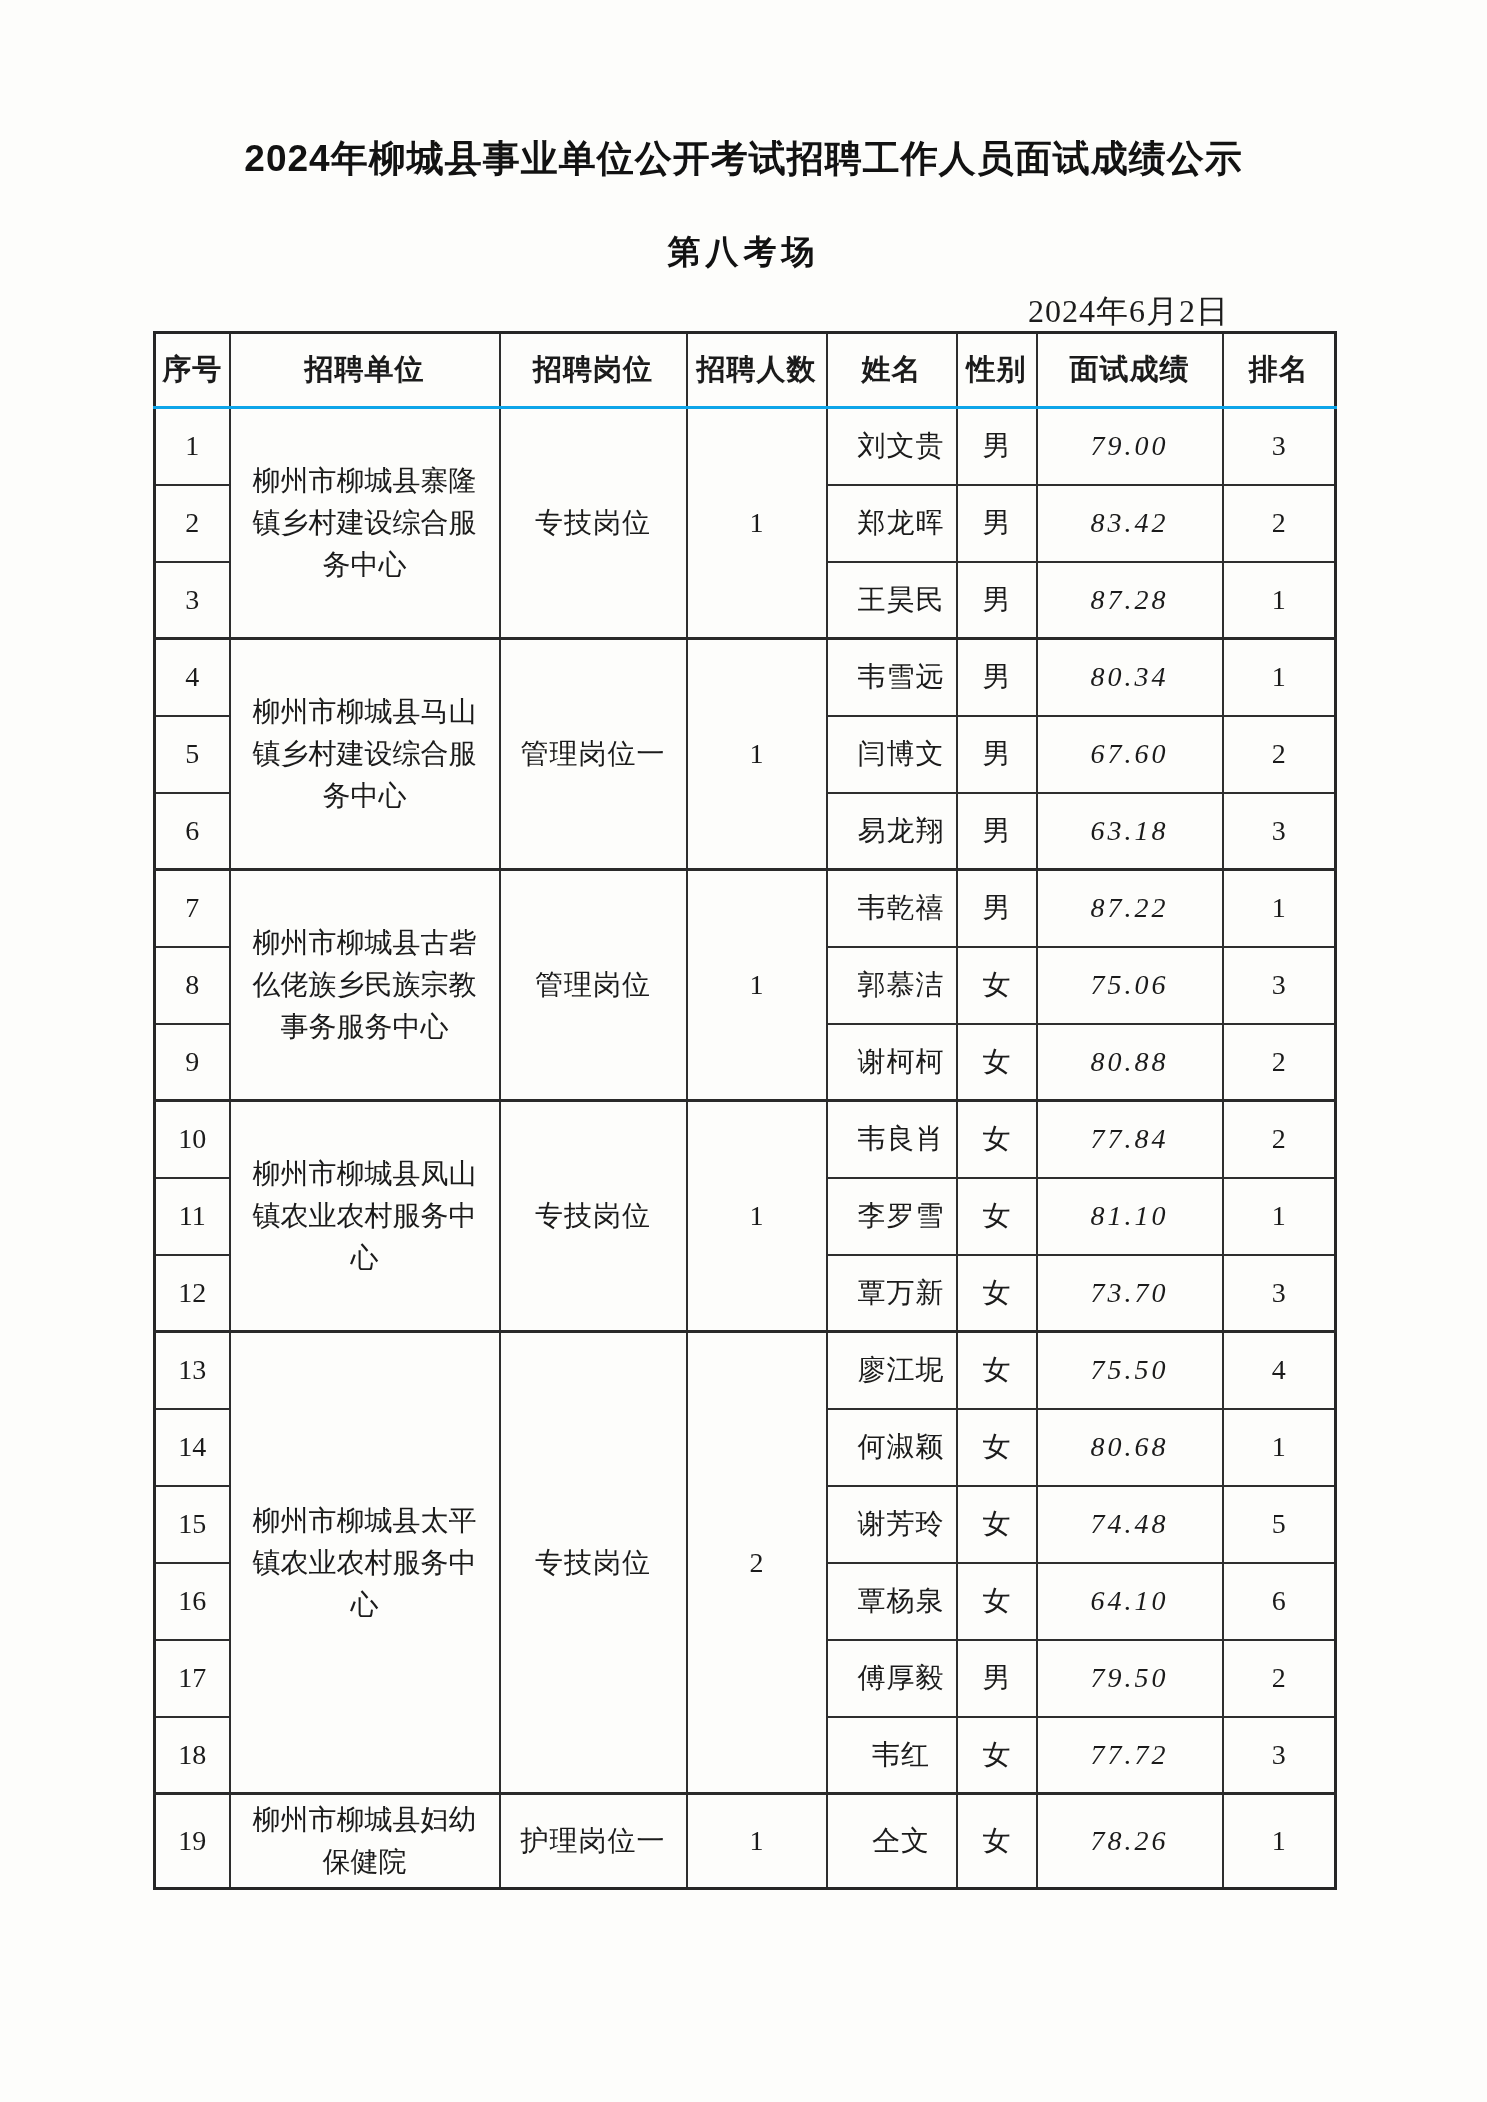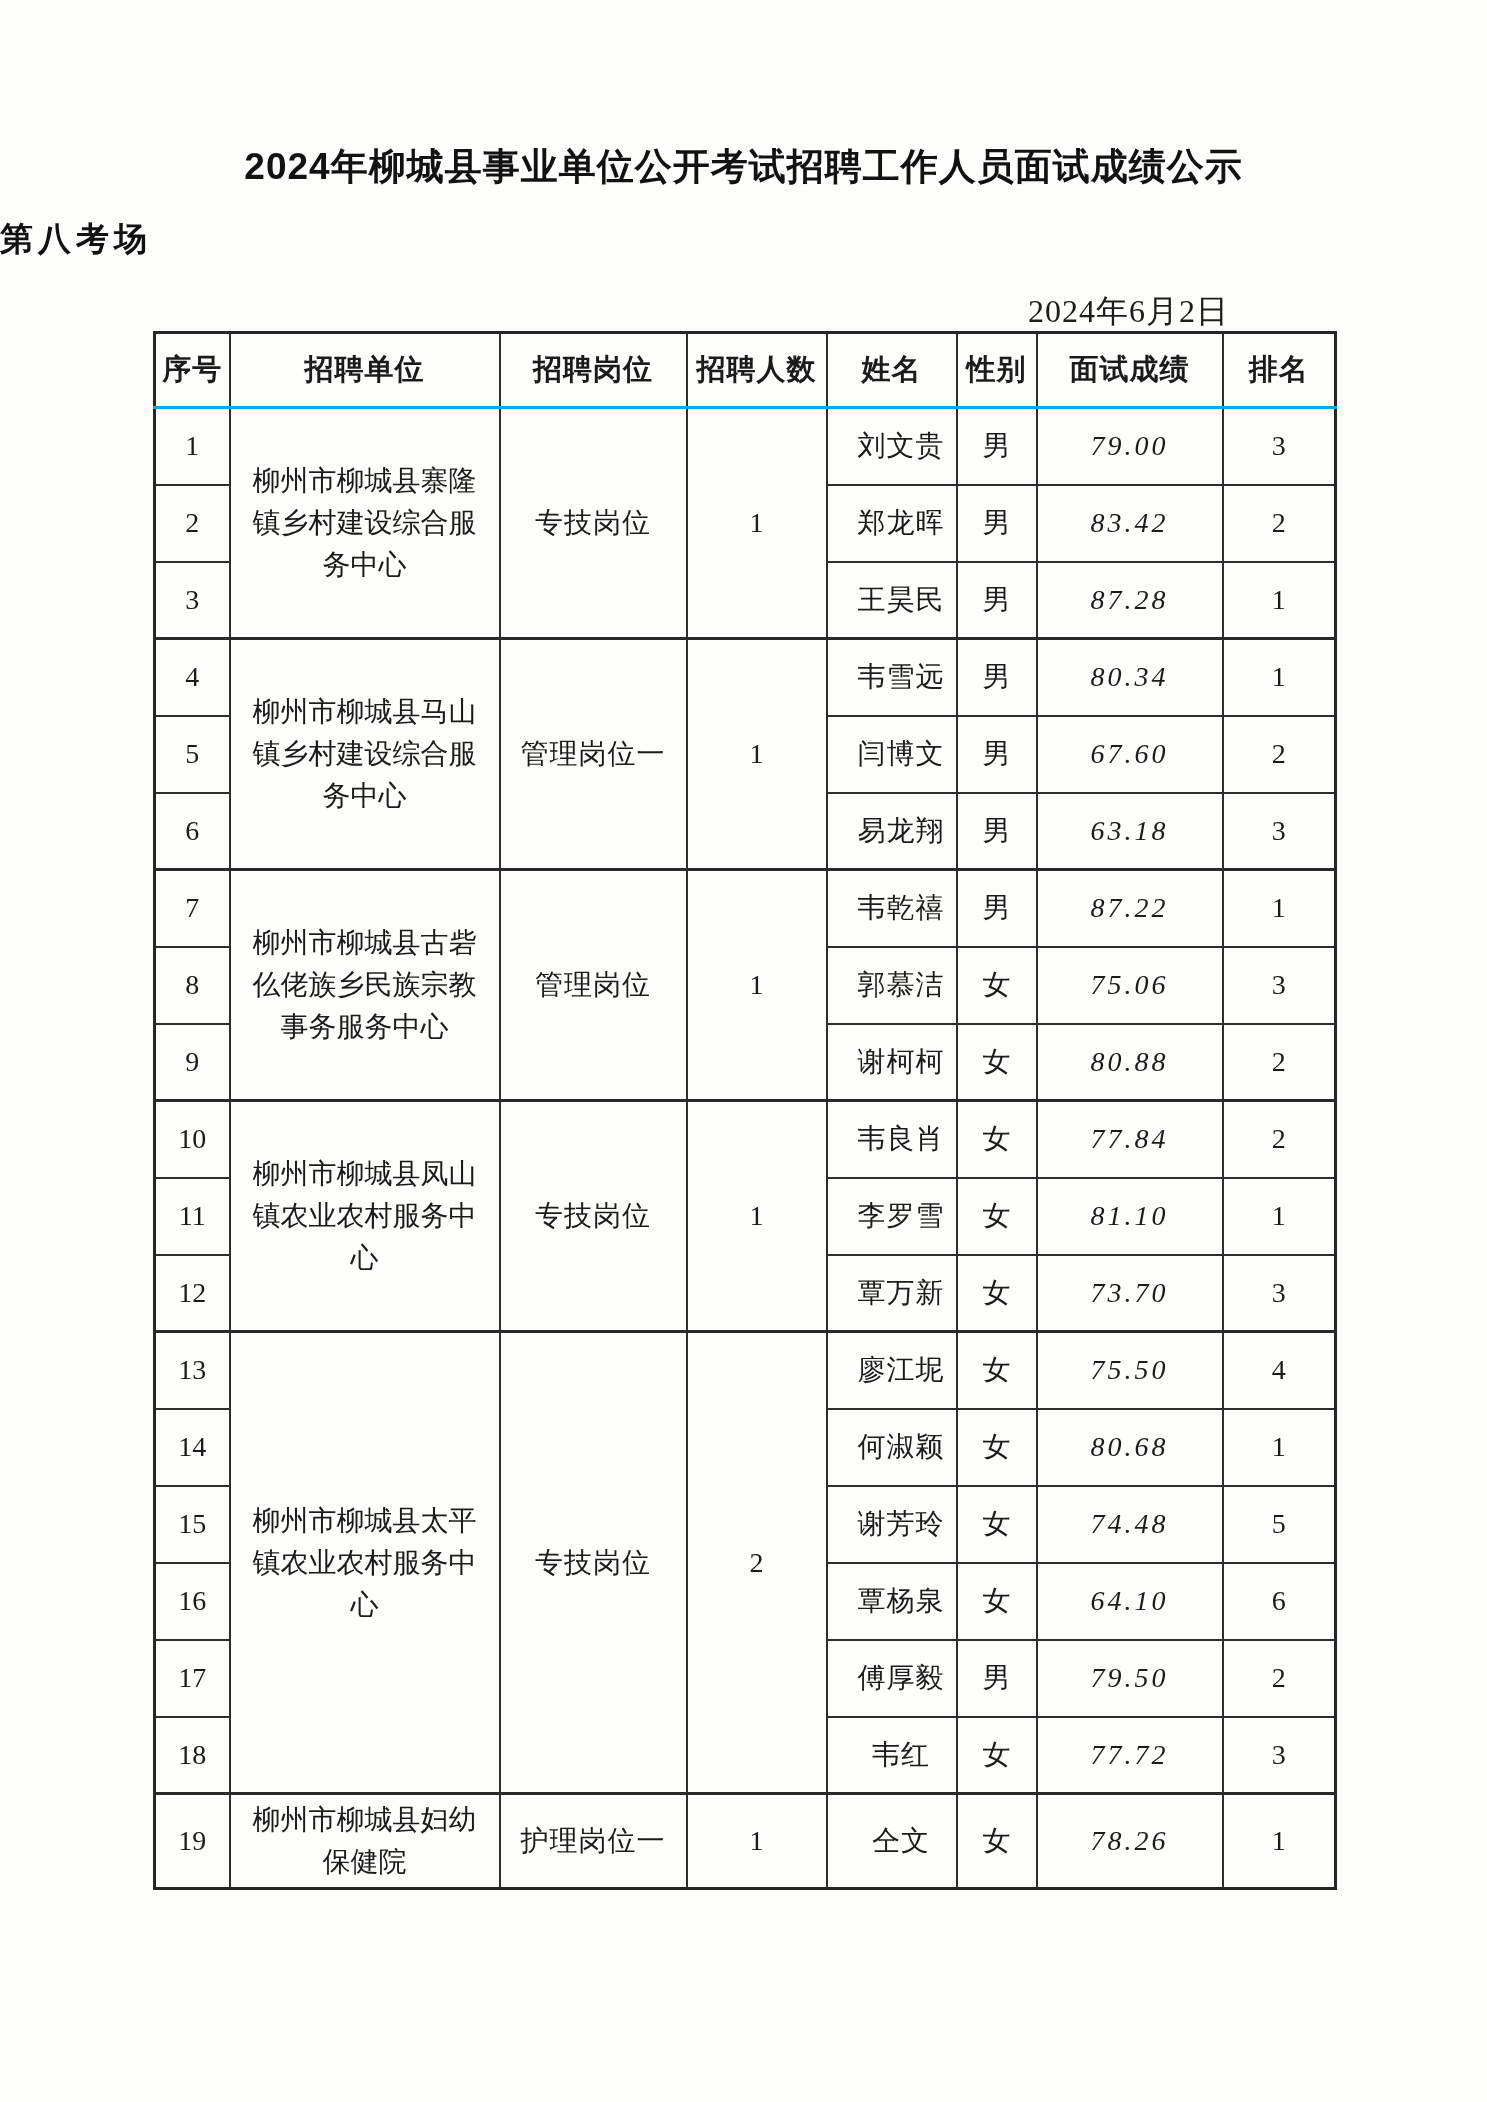--- a/index.html
+++ b/index.html
@@ -8,35 +8,36 @@
     position: relative;
     width: 1487px;
     height: 2102px;
     background: #fdfdfb;
     color: #1c1c1c;
     font-family: "Liberation Serif", serif;
     overflow: hidden;
   }
   .doc-title {
     position: absolute;
-    top: 142px;
+    top: 134px;
     left: 0;
     width: 100%;
     text-align: center;
     font-family: "Liberation Sans", sans-serif;
     font-weight: bold;
     font-size: 37px;
     letter-spacing: 1px;
     color: #121212;
   }
   .doc-subtitle {
     position: absolute;
-    top: 217px;
+    top: 230px;
     left: 0;
     width: 100%;
+    text-align: center;
     font-family: "Liberation Sans", sans-serif;
     font-weight: bold;
     font-size: 33px;
     letter-spacing: 5px;
     color: #121212;
   }
   .doc-date {
     position: absolute;
     top: 290px;
     right: 258px;

